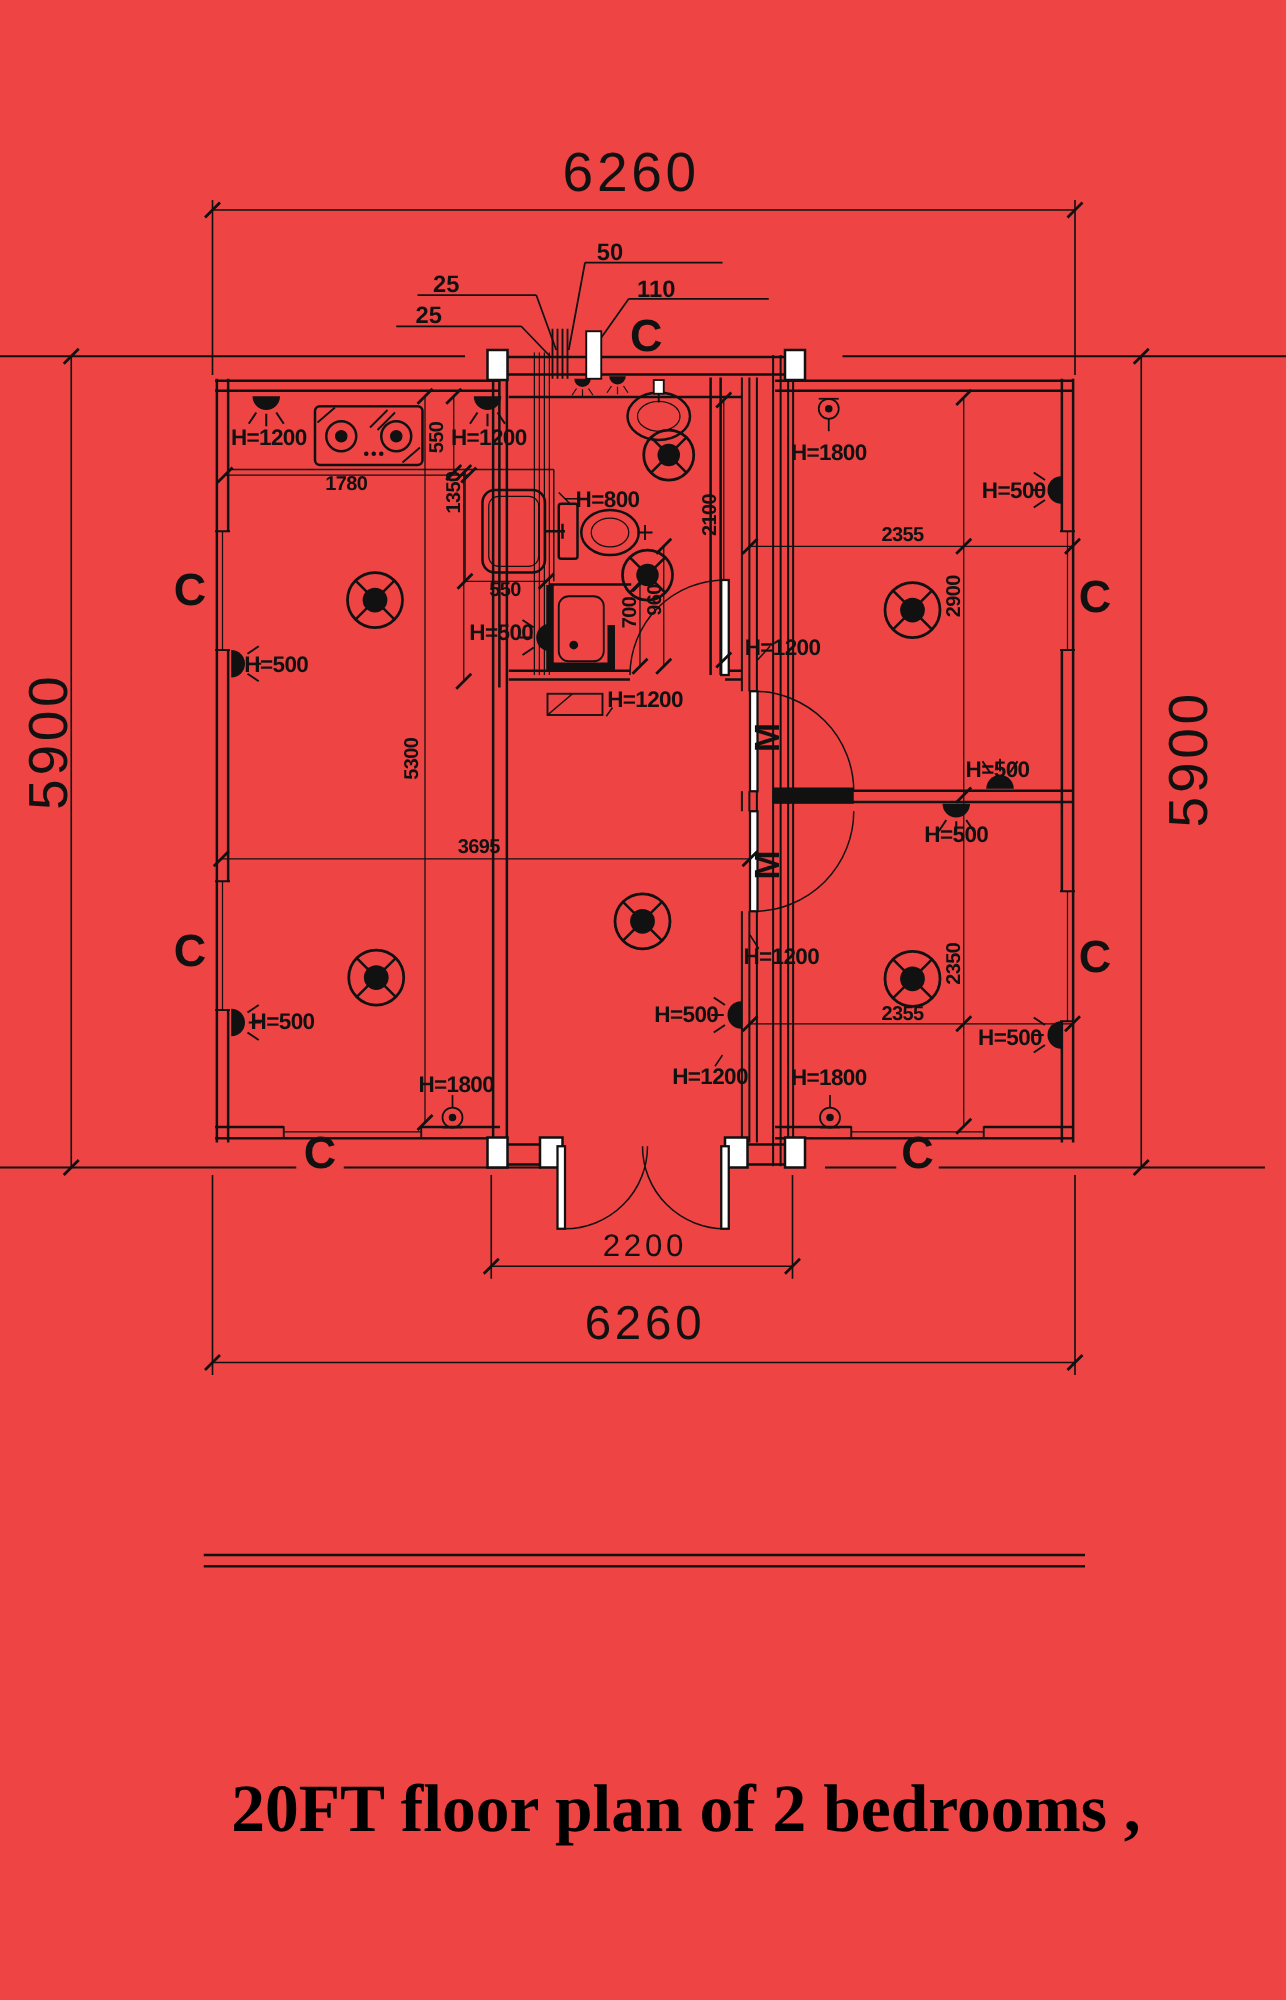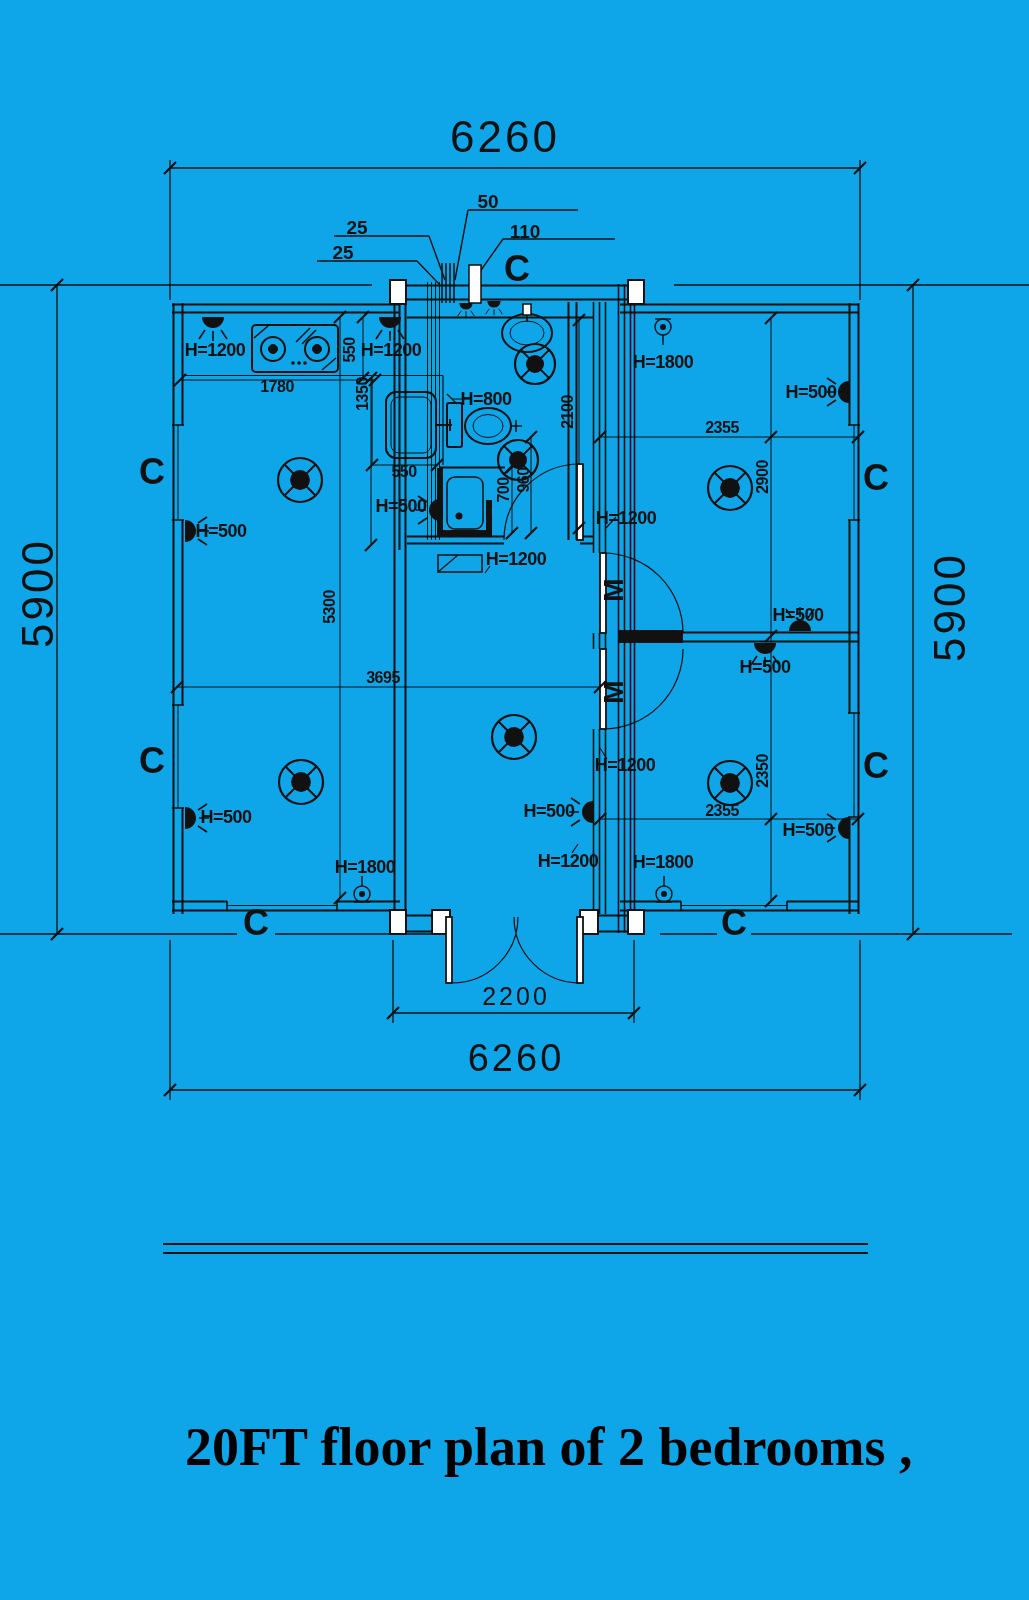--- a/index.html
+++ b/index.html
@@ -1,16 +1,16 @@
 <!DOCTYPE html>
 <html><head>
 <meta charset="utf-8">
 <style>
   html,body{margin:0;padding:0;background:#ffffff;}
-  #page{position:relative;width:1029px;height:1600px;background:#0ea5e9;overflow:hidden;
+  #page{position:relative;width:1029px;height:1600px;background:#ef4444;overflow:hidden;
         font-family:"Liberation Sans",sans-serif;color:#111;}
   #plan{position:absolute;left:0;top:0;}
   svg text{fill:#111;font-family:"Liberation Sans",sans-serif;}
   .t-ovl{font-weight:400;letter-spacing:3px;}
   .t-det{font-weight:700;letter-spacing:-0.5px;}
   .t-wd{font-weight:700;}
   .t-h{font-weight:700;letter-spacing:-0.5px;}
   .t-c{font-weight:700;}
   .t-m{font-weight:700;}
   #title-rule{position:absolute;left:163px;top:1243px;width:705px;height:7px;

